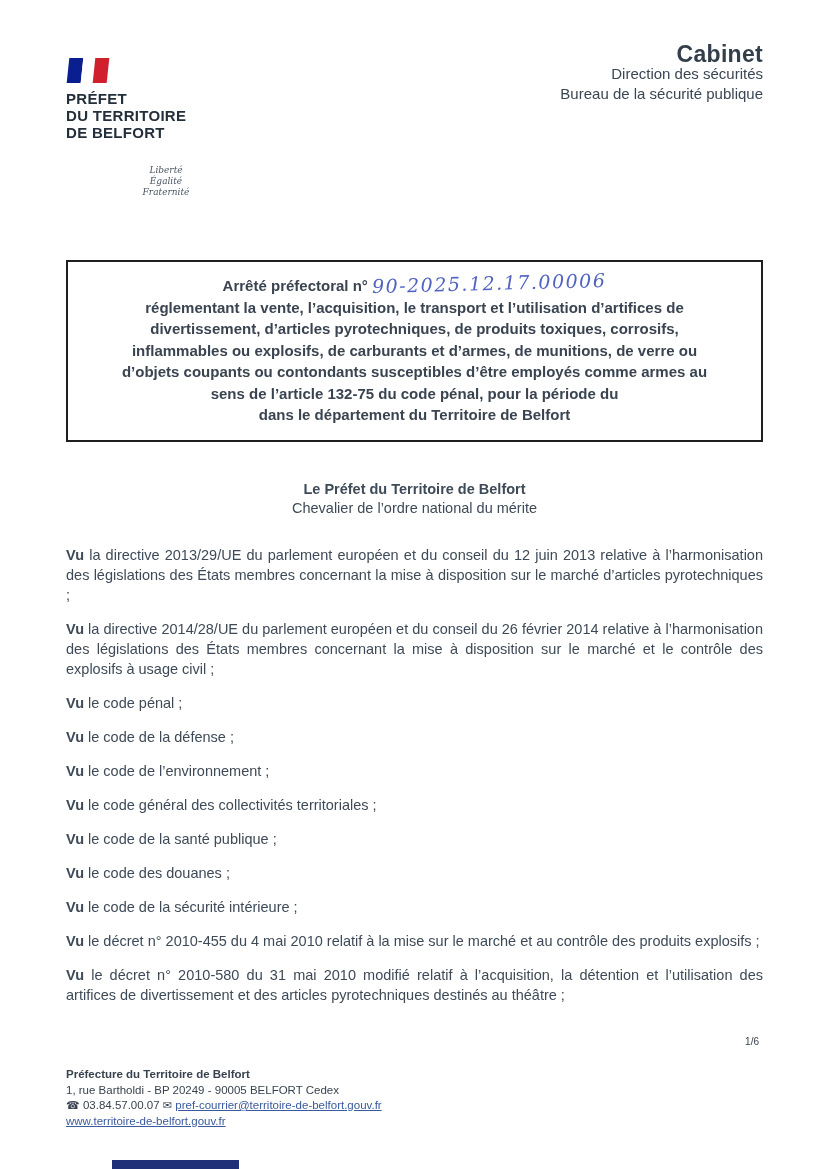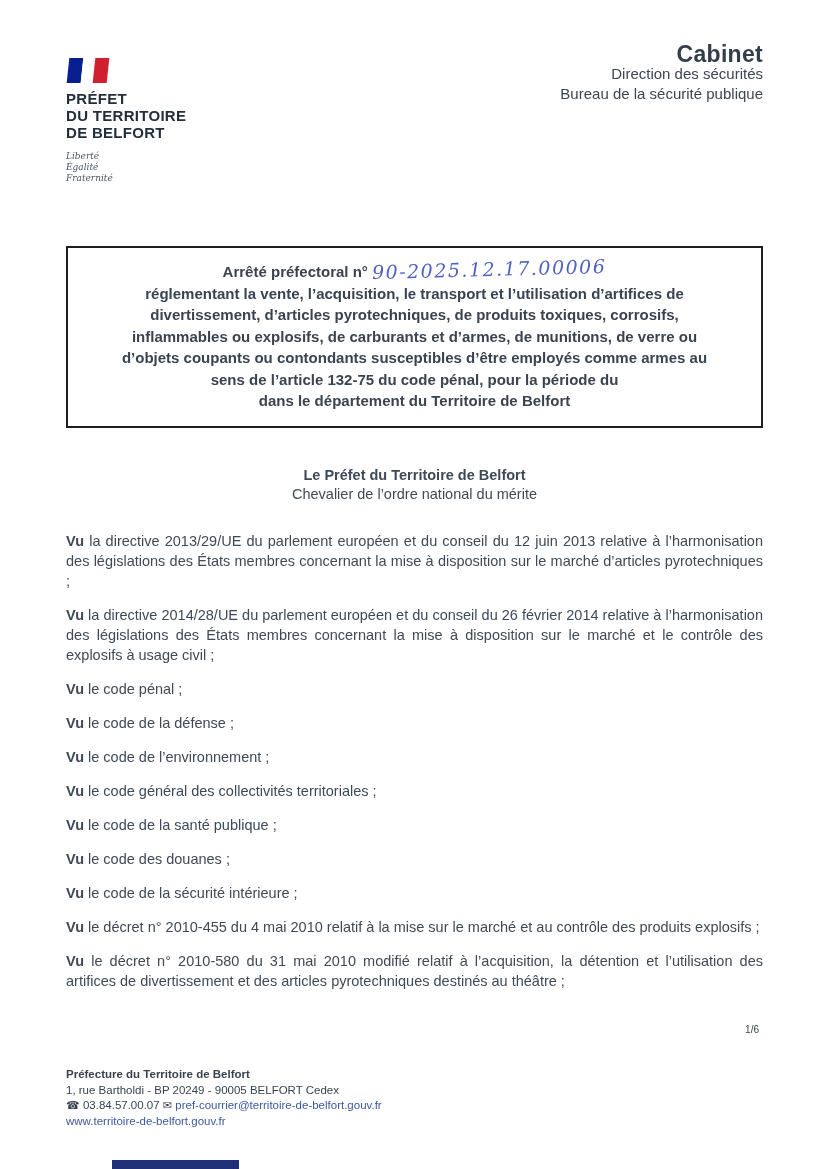--- a/index.html
+++ b/index.html
@@ -14,22 +14,22 @@
 
   
   .top { display:flex; justify-content:space-between; align-items:flex-start; }
   .marianne { width:200px; padding-top:14px; }
   .flag { display:flex; height:25px; width:41px; margin-bottom:7px; margin-left:2px; }
   .flag span { display:block; height:100%; transform:skewX(-6deg); }
   .flag .b { width:14px; background:#0a1f8f; }
   .flag .w { width:12px; background:#ffffff; }
   .flag .r { width:14px; background:#d0202e; }
   .logo-text { font-weight:bold; font-size:15px; line-height:17px; letter-spacing:.3px; color:#242f3c; }
-  .motto { margin-top:10px; font-family:"DejaVu Serif", serif; font-style:italic;
-           font-size:9px; line-height:11px; color:#4a5562; }
+  .motto { margin-top:24px; font-family:"DejaVu Serif", serif; font-style:italic;
+           font-size:9px; line-height:11px; color:#4a5562;text-align:center; }
   .service { text-align:right; font-size:15px; line-height:20px; color:#3b4653; }
   .service-title { font-size:23px; font-weight:bold; letter-spacing:.3px; color:#333e4b; }
 
   
   .title-box {
     border:2px solid #1f1f1f; margin-top:62px; padding:12px 12px 14px;
     text-align:center; font-weight:bold; font-size:15px; line-height:21.5px; color:#3a4451;
   }
   .handwriting {
     font-family:"DejaVu Serif", serif; font-style:italic; font-weight:normal;
@@ -41,24 +41,24 @@
   .signatory { text-align:center; margin-top:38px; font-size:14.5px; line-height:19px; }
   .signatory .s1 { font-weight:bold; }
 
   
   .recitals { margin-top:27px; }
   .recital { font-size:14.5px; line-height:20px; text-align:justify; margin-bottom:14px; color:#3e4a57; }
   .recital .vu { font-weight:bold; }
 
   
   .bottom { margin-top:auto; }
-  .pagenum { text-align:right; font-size:10px; color:#39434f; margin-bottom:32px; padding-right:4px; }
+  .pagenum { text-align:right; font-size:10px; color:#39434f; margin-bottom:20px; padding-right:4px; }
   .footer { font-size:11.5px; line-height:15.5px; color:#39434f; padding-bottom:40px; }
   .f-name { font-weight:bold; }
-  .f-link { color:#3a5a9f; cursor:pointer; }
+  .f-link { color:#3a5a9f; text-decoration:underline; cursor:pointer; }
   .icon { font-size:11px; }
   .artifact { position:absolute; left:112px; bottom:0; width:127px; height:9px; background:#203078; }
 </style>
 </head>
 <body>
 
 <div class="sheet">
 
   <header class="top">
     <div class="marianne">

